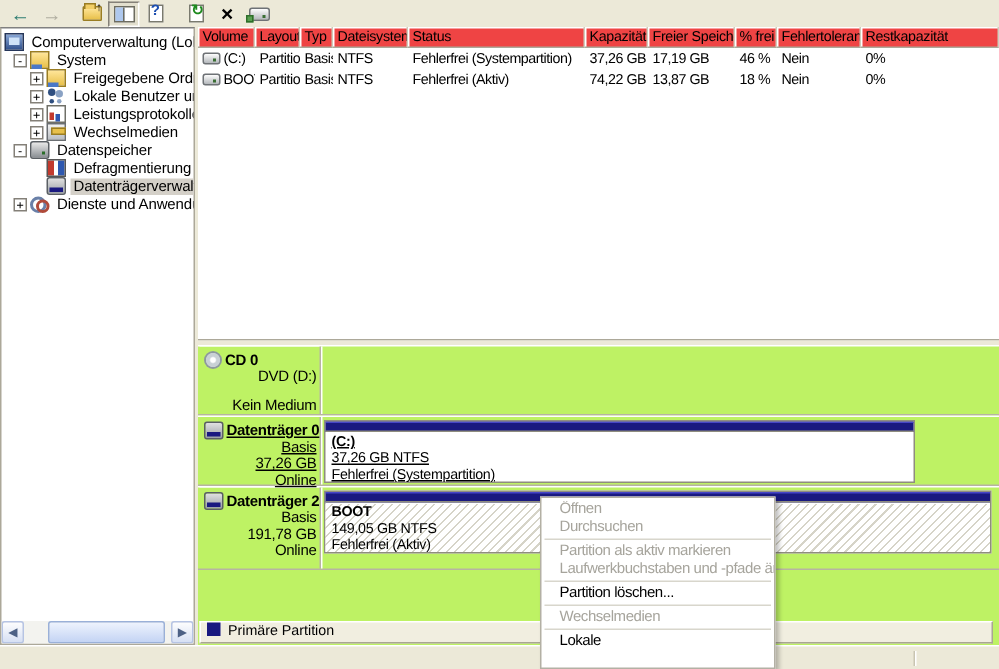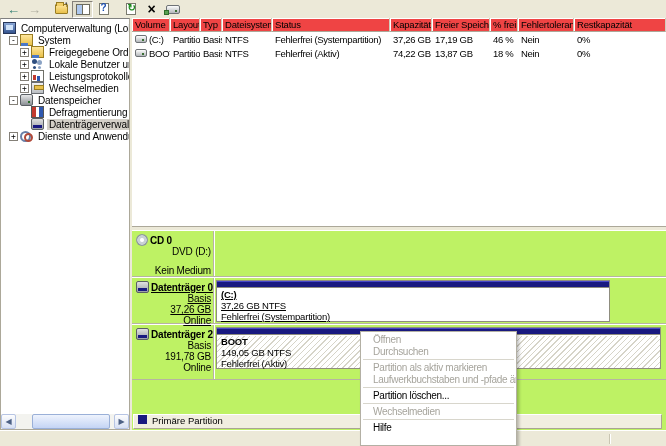--- a/index.html
+++ b/index.html
@@ -390,16 +390,16 @@
     <div class="mitem disabled">Öffnen</div>
     <div class="mitem disabled">Durchsuchen</div>
     <div class="msep"></div>
     <div class="mitem disabled">Partition als aktiv markieren</div>
     <div class="mitem disabled">Laufwerkbuchstaben und -pfade ändern...</div>
     <div class="msep"></div>
     <div class="mitem">Partition löschen...</div>
     <div class="msep"></div>
     <div class="mitem disabled">Wechselmedien</div>
     <div class="msep"></div>
-    <div class="mitem">Hilfe</div>
+    <div class="mitem">Lokale</div>
   </div>
 
 </div>
 
 </body></html>

